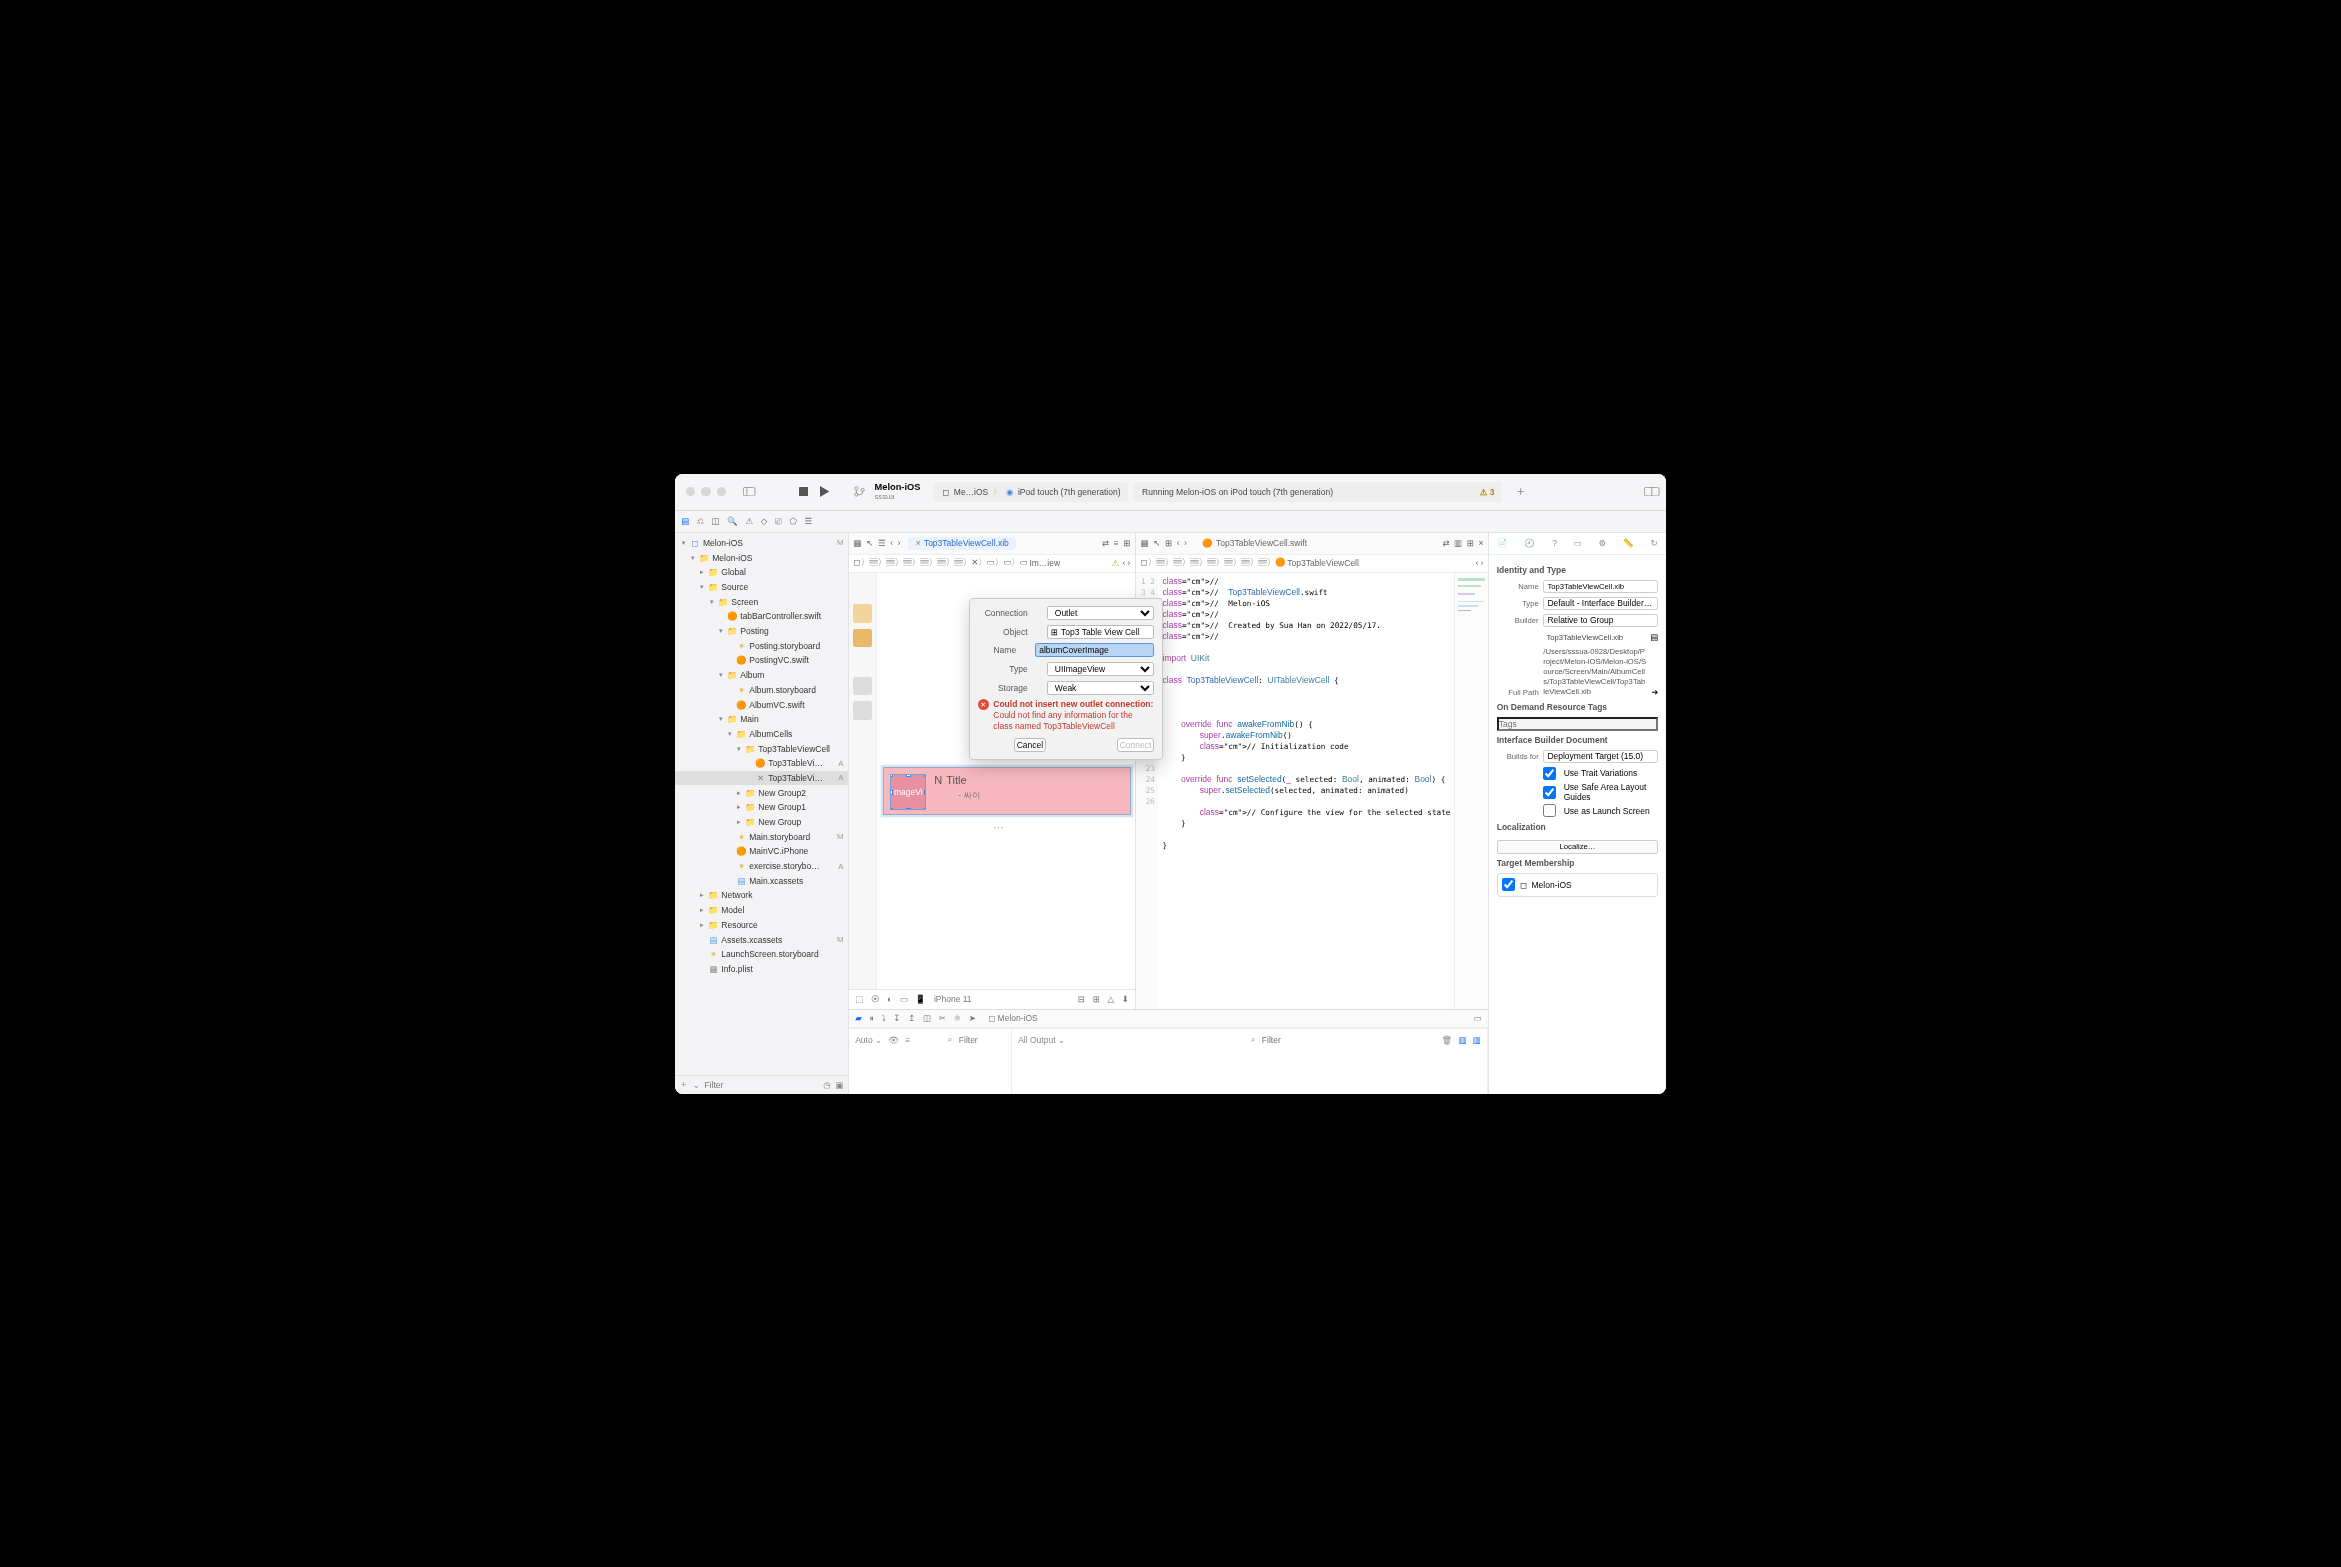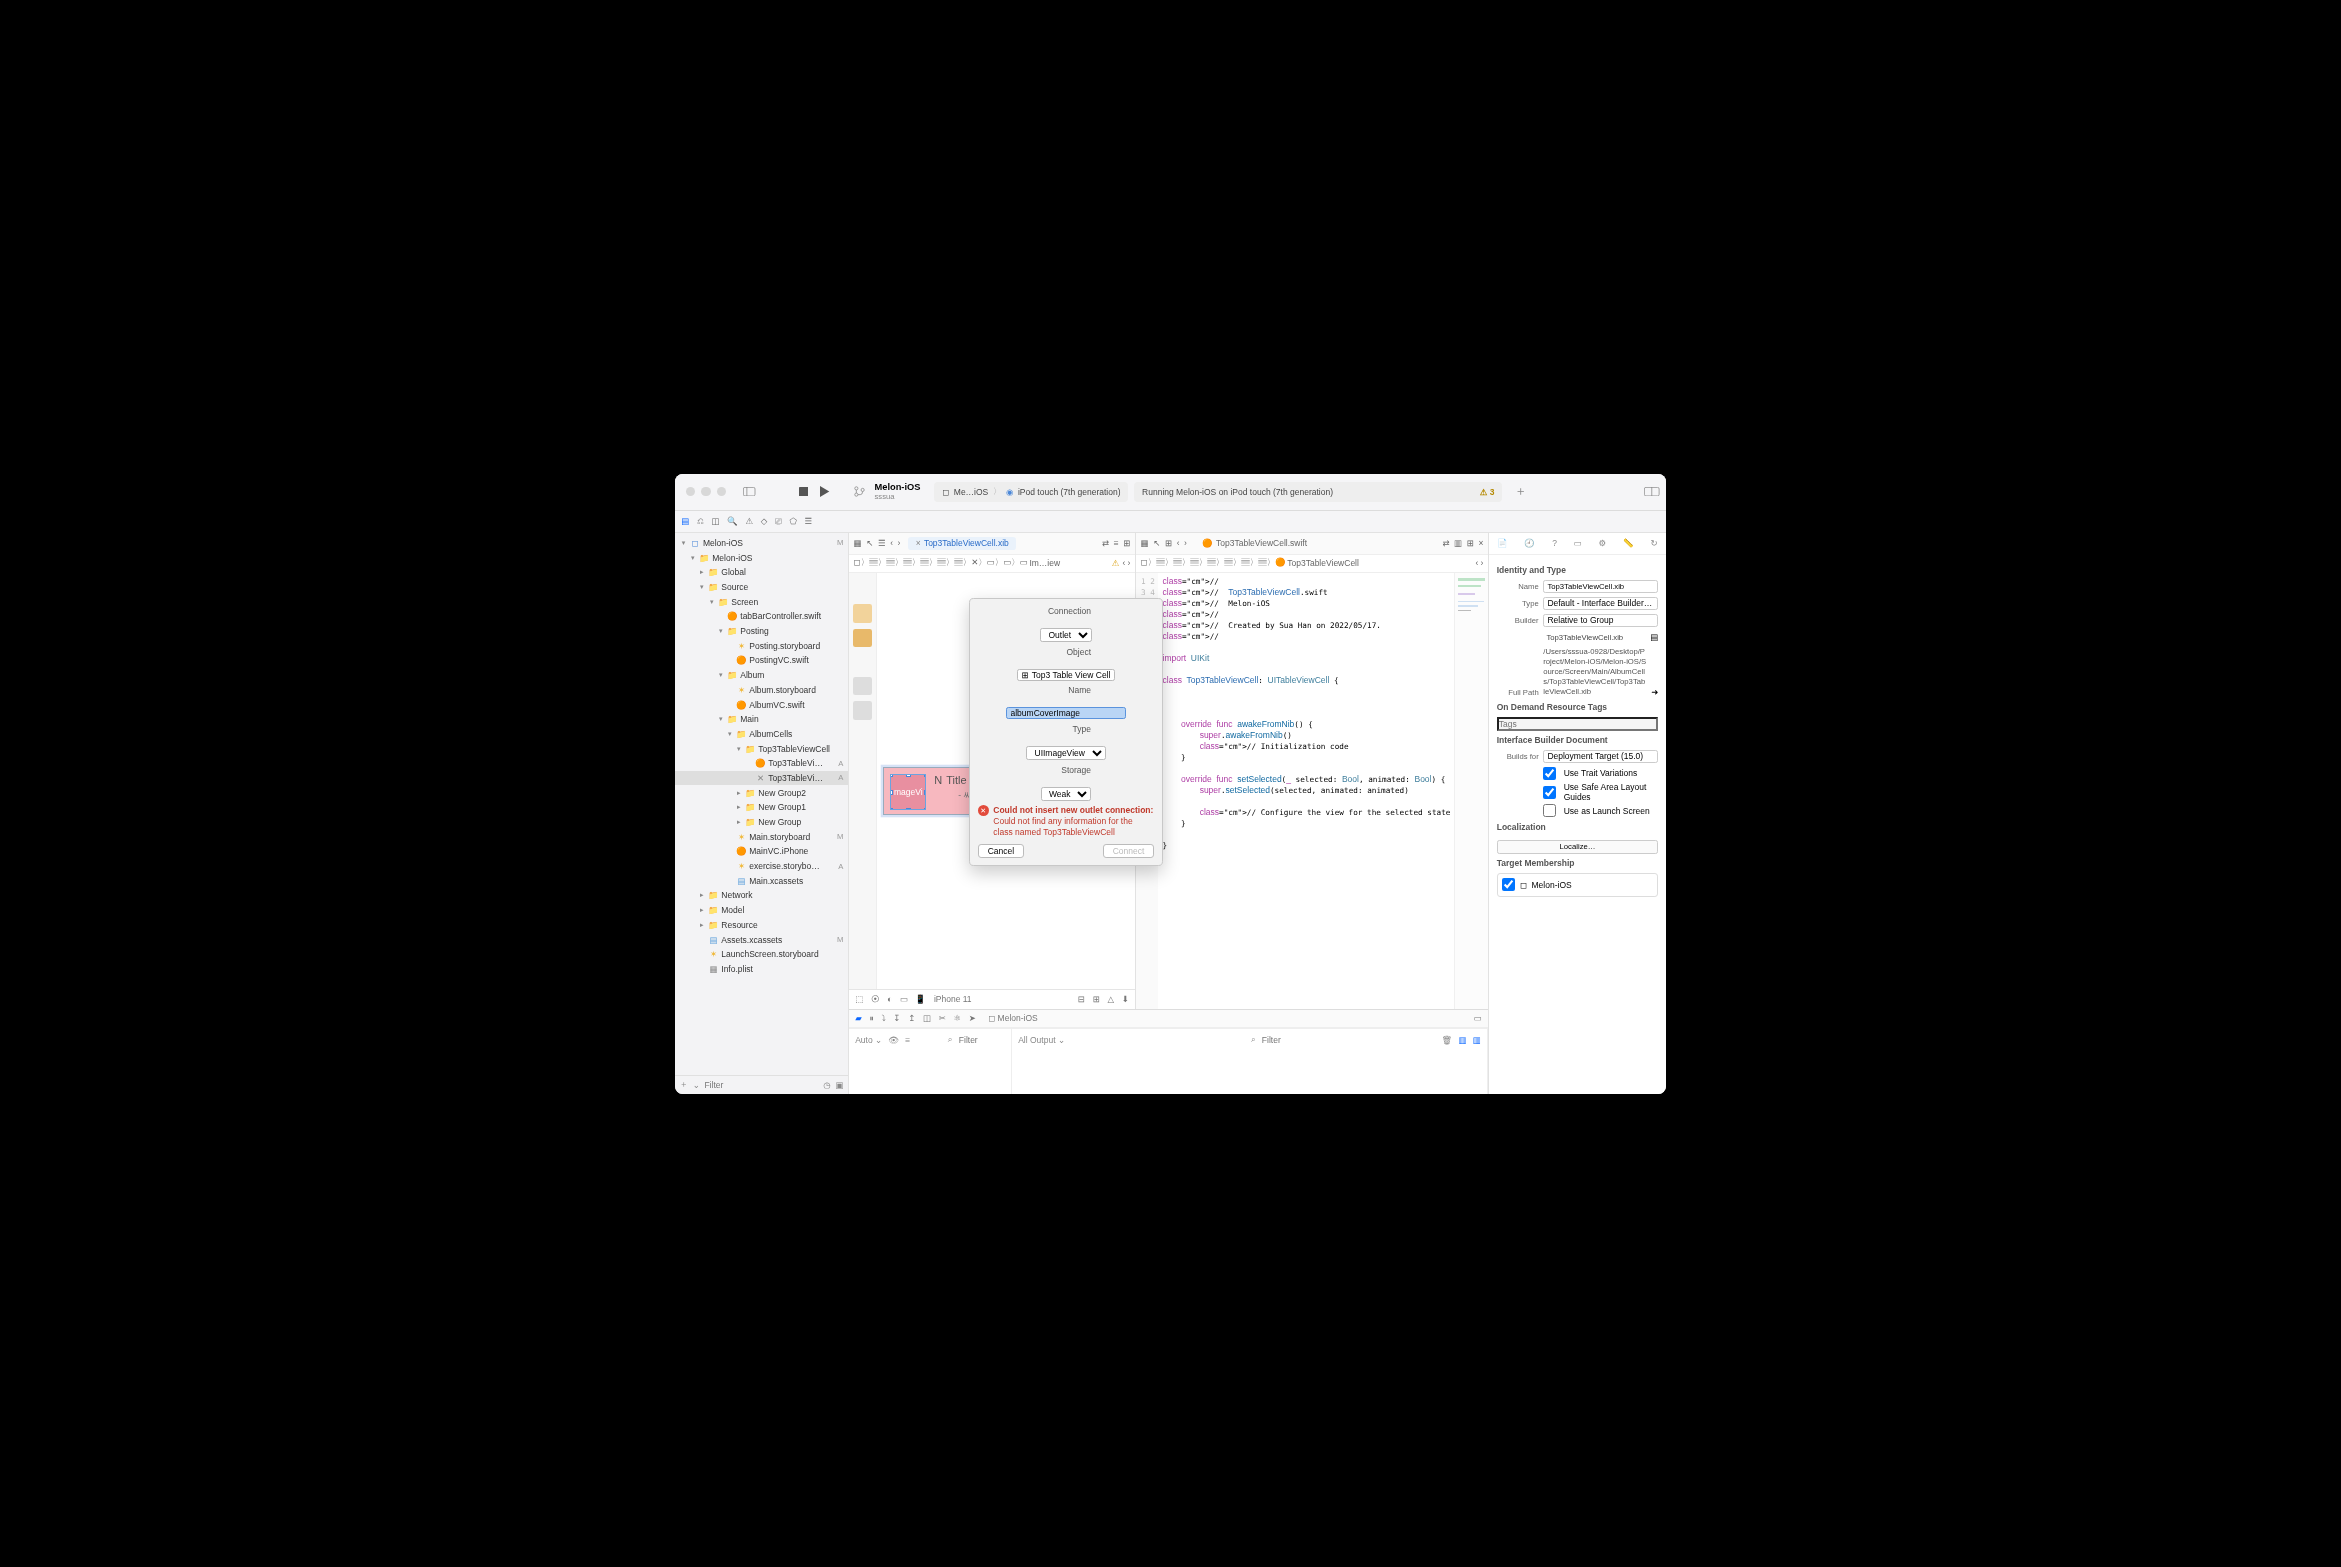--- a/index.html
+++ b/index.html
@@ -53,31 +53,31 @@
 .handle { width:4.6px; height:4.6px; background:#fff; border:0.8px solid #4a87d8; position:absolute;}
 .ib-bottom { height:20px; border-top:0.8px solid #e5e5e5; display:flex; align-items:center; padding:0 6.2px; gap:7.7px; color:#777; font-size:8.5px;}
 
 .code-wrap { flex:1; display:flex; min-height:0;}
 .gutter { width:22px; background:#fafafa; text-align:right; color:#bbb; font-family:Menlo,monospace; font-size:7.7px; padding:3.1px 3.1px 0 0; line-height:11px;}
 .code { flex:1; font-family:Menlo,monospace; font-size:7.7px; line-height:11px; padding:3.1px 0 0 4.6px; white-space:pre; overflow:hidden;}
 .minimap { width:34px; background:#fcfcfc; border-left:0.8px solid #f0f0f0;}
 .kw { color:#ad3da4;} .ty { color:#3e7e9c;} .fn { color:#0f68a0;} .id { color:#2b6cb0;}
 
 .popover { position:absolute; left:294px; top:124px; width:194px; background:#f2f2f2; border:0.8px solid #c8c8c8; border-radius:4.6px; box-shadow:0 6.2px 18.6px rgba(0,0,0,0.2); padding:7.7px 7.7px 6.2px 7.7px; z-index:50;}
-.popover .field { display:flex; align-items:center; margin-bottom:4.6px; gap:12px;flex-direction:column;}
+.popover .field { display:flex; align-items:center; margin-bottom:4.6px; gap:19px;}
 .popover .field label { width:50px; text-align:right; color:#555; font-size:8.5px;}
 .popover select, .popover input { flex:1; height:14px; font-size:8.5px; border:0.8px solid #bbb; border-radius:2.3px; padding:0 3.1px; background:#fff;}
 .popover input.hl { background:#b9d5f5; border-color:#5a93dd;}
 .popover .obj-row { flex:1; background:#fff; border:0.8px solid #bbb; border-radius:2.3px; height:14px; display:flex; align-items:center; padding:0 3.1px; gap:3.1px;}
 .popover .err { display:flex; gap:4.6px; margin:3.1px 0 6.2px 0;}
 .popover .err-icon { width:11px; height:11px; background:#e24b3b; border-radius:50%; color:#fff; font-size:7px; display:flex; align-items:center; justify-content:center; flex-shrink:0;}
 .popover .err-text { font-size:7.7px; color:#c0392b; line-height:10px;}
 .popover .err-text b { font-weight:600;}
 .popover .btns { display:flex; justify-content:space-between;}
-.popover button { height:14px; padding:0 9px; border:0.8px solid #bbb; border-radius:3.1px; background:#fff; font-size:8.5px;}
+.popover button { height:14px; padding:0 2px; border:0.8px solid #bbb; border-radius:3.1px; background:#fff; font-size:8.5px;margin-left:36px;}
 .popover button:disabled { color:#bbb;}
 
 .inspector { width:178px; border-left:0.8px solid #e2e2e2; background:#fff; display:flex; flex-direction:column;}
 .insp-tabs { height:22px; border-bottom:0.8px solid #eee; display:flex; align-items:center; justify-content:space-around; color:#888;}
 .insp-tabs .on { color:#0a66ff;}
 .insp-body { flex:1; overflow:auto; padding:6.2px 7.7px;}
 .sect-title { font-weight:600; color:#555; margin:4.6px 0 4.6px 0; font-size:8.5px;}
 .form-row { display:flex; align-items:center; margin-bottom:3.9px; gap:4.6px;}
 .form-row label { width:42px; text-align:right; color:#666; font-size:7.7px;}
 .form-row .val { flex:1; height:13px; border:0.8px solid #ccc; border-radius:2.3px; font-size:7.7px; padding:0 3.1px; display:flex; align-items:center; background:#fff;}

